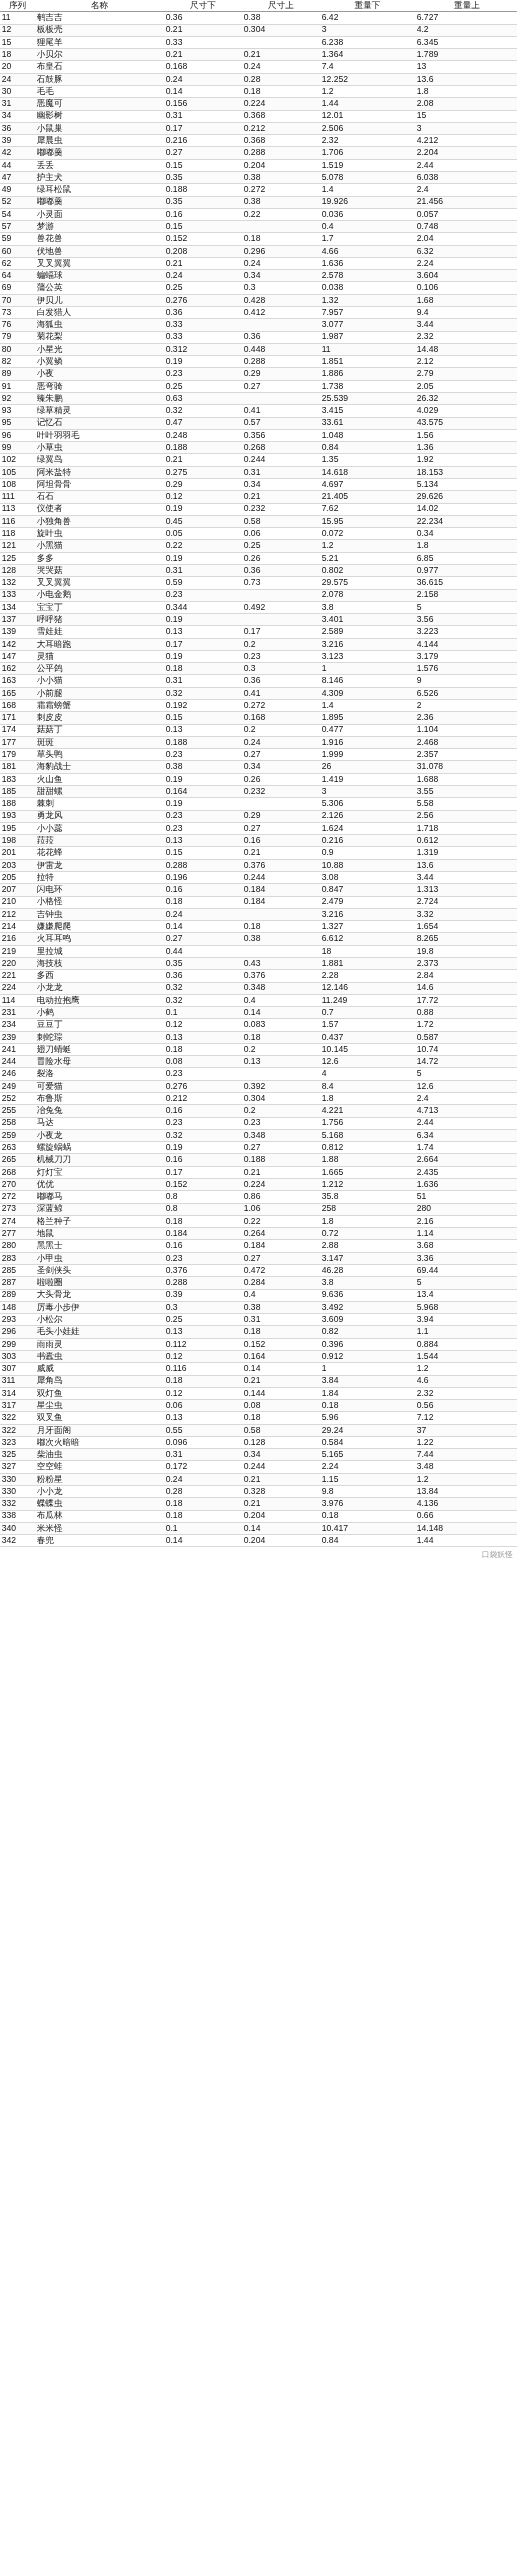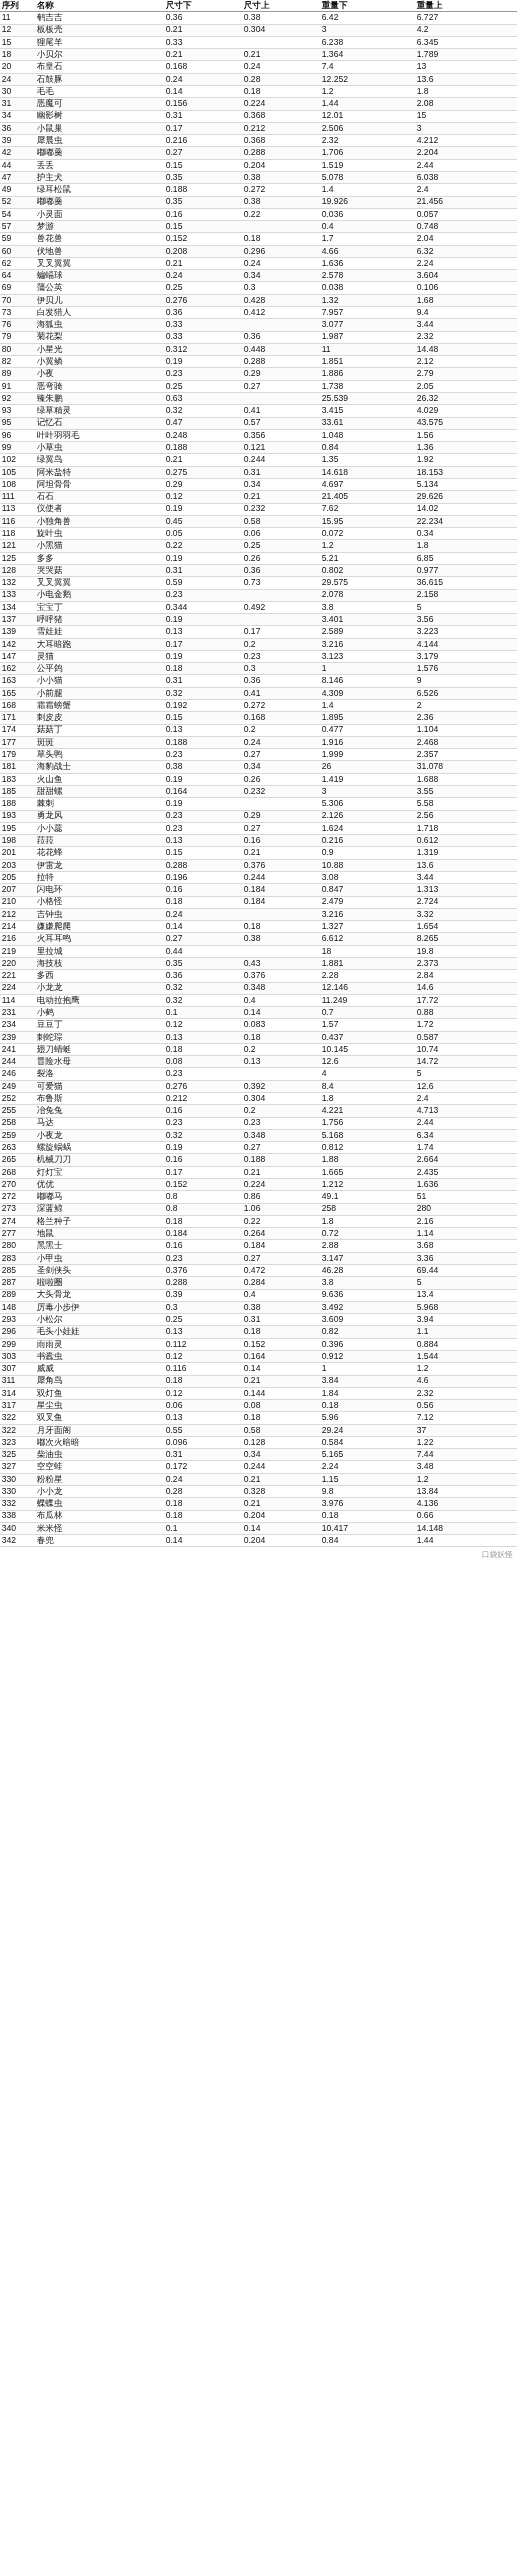--- a/index.html
+++ b/index.html
@@ -19,24 +19,24 @@
   }
   table.data th, table.data td {
     font-size: 8.6px;
     line-height: 9.5px;
     padding: 0.9px 1.7px;
     border-bottom: 0.9px solid #d8d8d8;
     white-space: nowrap;
     overflow: hidden;
   }
   table.data th {
-    font-weight: bold;
+    font-weight: normal;
     color: #111111;
     border-bottom: 0.9px solid #9a9a9a;
-    text-align: left;
+    text-align: center;
   }
   col.c-seq { width: 35px; }
   col.c-name { width: 129px; }
   col.c-szdn { width: 78px; }
   col.c-szup { width: 78px; }
   col.c-wtdn { width: 95px; }
   col.c-wtup { width: 104px; }
   th.seq, td.seq { text-align: left; padding-left: 5.2px; }
   th.name, td.name { text-align: left; padding-left: 5.2px; }
   th.num, td.num { text-align: left; padding-left: 7px; }
@@ -349,21 +349,21 @@
         <td class="name">叶叶羽羽毛</td>
         <td class="num">0.248</td>
         <td class="num">0.356</td>
         <td class="num">1.048</td>
         <td class="num">1.56</td>
       </tr>
       <tr class="row">
         <td class="seq">99</td>
         <td class="name">小草虫</td>
         <td class="num">0.188</td>
-        <td class="num">0.121</td>
+        <td class="num">0.268</td>
         <td class="num">0.84</td>
         <td class="num">1.36</td>
       </tr>
       <tr class="row">
         <td class="seq">102</td>
         <td class="name">绿翼鸟</td>
         <td class="num">0.21</td>
         <td class="num">0.244</td>
         <td class="num">1.35</td>
         <td class="num">1.92</td>
@@ -838,21 +838,21 @@
         <td class="num">0.152</td>
         <td class="num">0.224</td>
         <td class="num">1.212</td>
         <td class="num">1.636</td>
       </tr>
       <tr class="row">
         <td class="seq">272</td>
         <td class="name">嘟嘟马</td>
         <td class="num">0.8</td>
         <td class="num">0.86</td>
-        <td class="num">49.1</td>
+        <td class="num">35.8</td>
         <td class="num">51</td>
       </tr>
       <tr class="row">
         <td class="seq">273</td>
         <td class="name">深蓝鲸</td>
         <td class="num">0.8</td>
         <td class="num">1.06</td>
         <td class="num">258</td>
         <td class="num">280</td>
       </tr>

